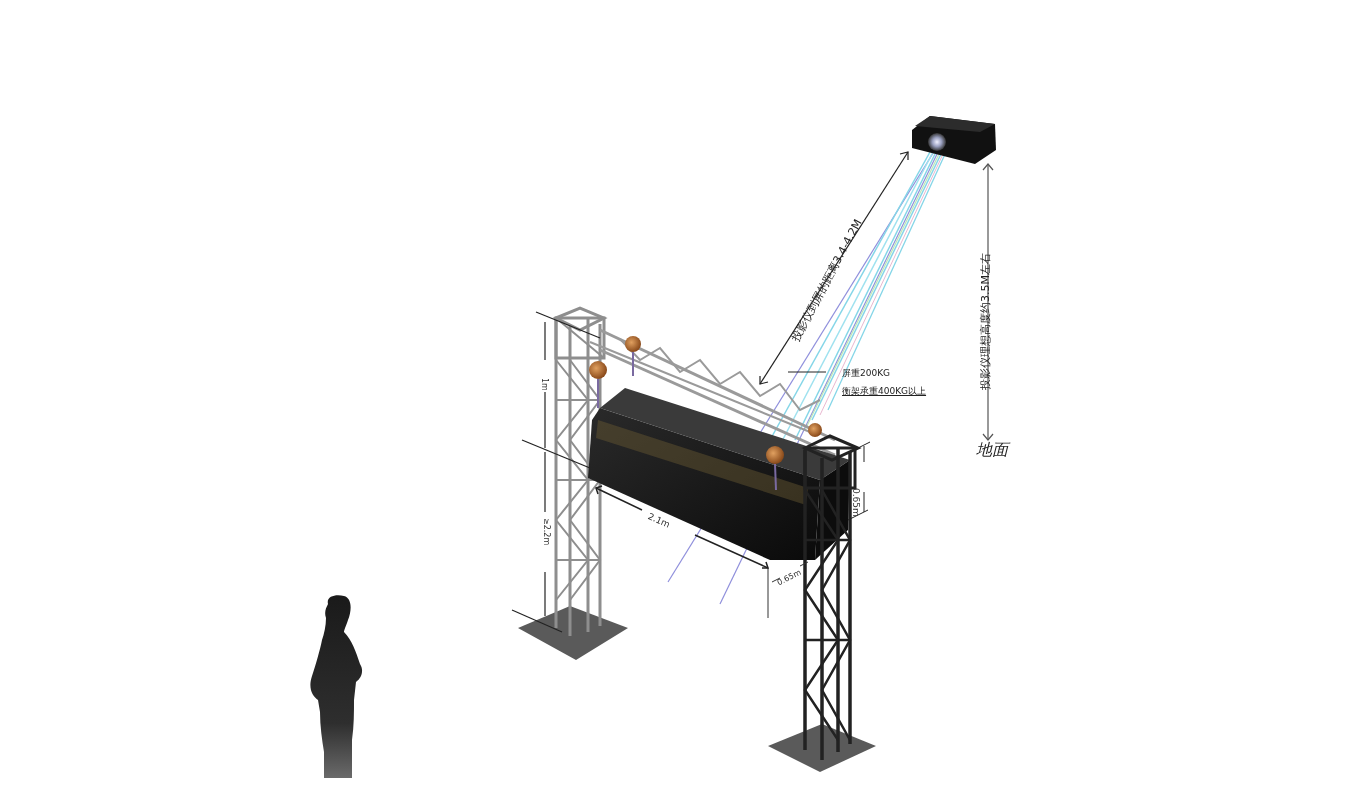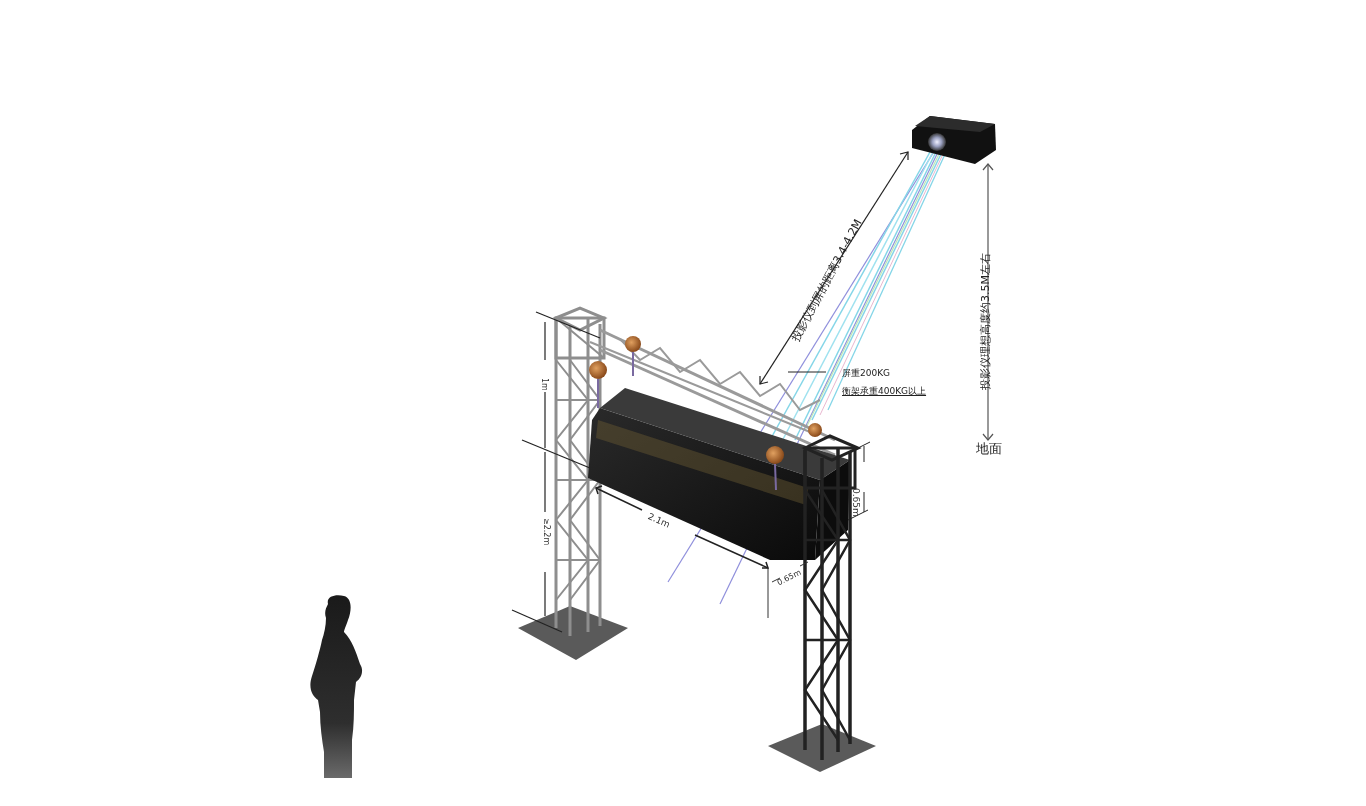--- a/index.html
+++ b/index.html
@@ -179,21 +179,21 @@
                L352,778 L324,778 L324,752 C322,740 320,726 320,712 L318,700 C312,696 308,688 312,676
                C316,664 320,650 322,640 C324,634 326,626 326,618 C324,612 326,608 328,604 Z" fill="url(#personGrad)"></path>
     </g>
   </svg>
 
   
   <div class="lbl lbl-med lbl-rot" style="left:790px; top:338px; transform: rotate(-62deg); font-size:11px;">投影仪到屏的距离3.4-4.2M</div>
 
   <div class="lbl lbl-med lbl-rot" style="left:980px; top:390px; transform: rotate(-90deg); font-size:11px;">投影仪理想高度约3.5M左右</div>
 
-  <div class="lbl lbl-med" style="left:976px; top:442px; font-size:13px;">地面</div>
+  <div class="lbl lbl-med" style="left:976px; top:442px; font-size:16px;font-style:italic;">地面</div>
 
   <div class="lbl lbl-small" style="left:842px; top:369px;">屏重200KG</div>
 
   <div class="lbl lbl-small" style="left:842px; top:387px;text-decoration:underline;">衡架承重400KG以上</div>
 
   <div class="lbl dim lbl-rot" style="left:650px; top:512px; transform: rotate(24deg);">2.1m</div>
 
   <div class="lbl dim lbl-rot" style="left:860px; top:488px; transform: rotate(90deg);">0.65m</div>
 
   <div class="lbl dim lbl-rot" style="left:776px; top:580px; transform: rotate(-26deg); font-size:8px;">0.65m</div>

